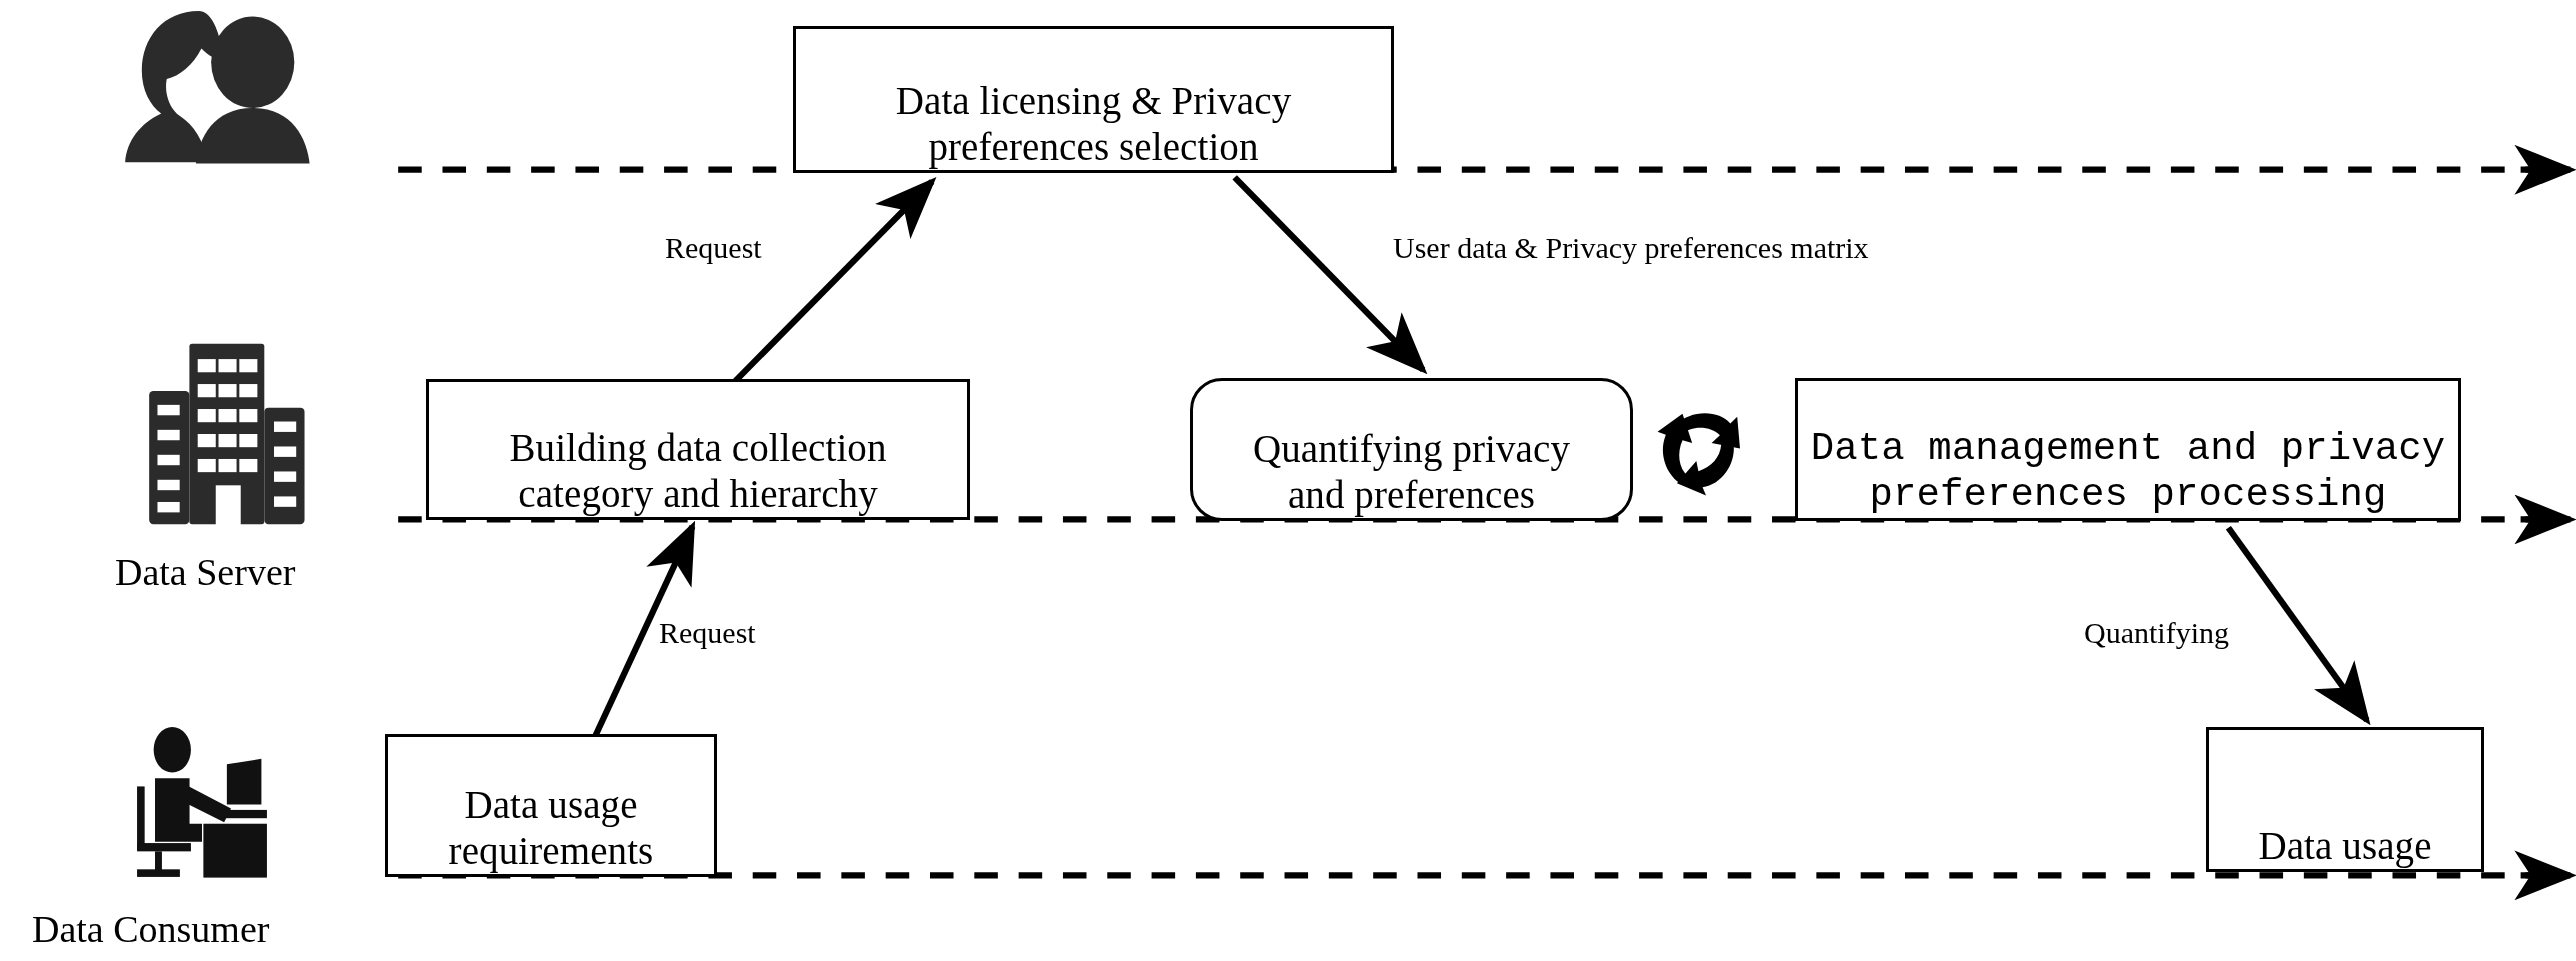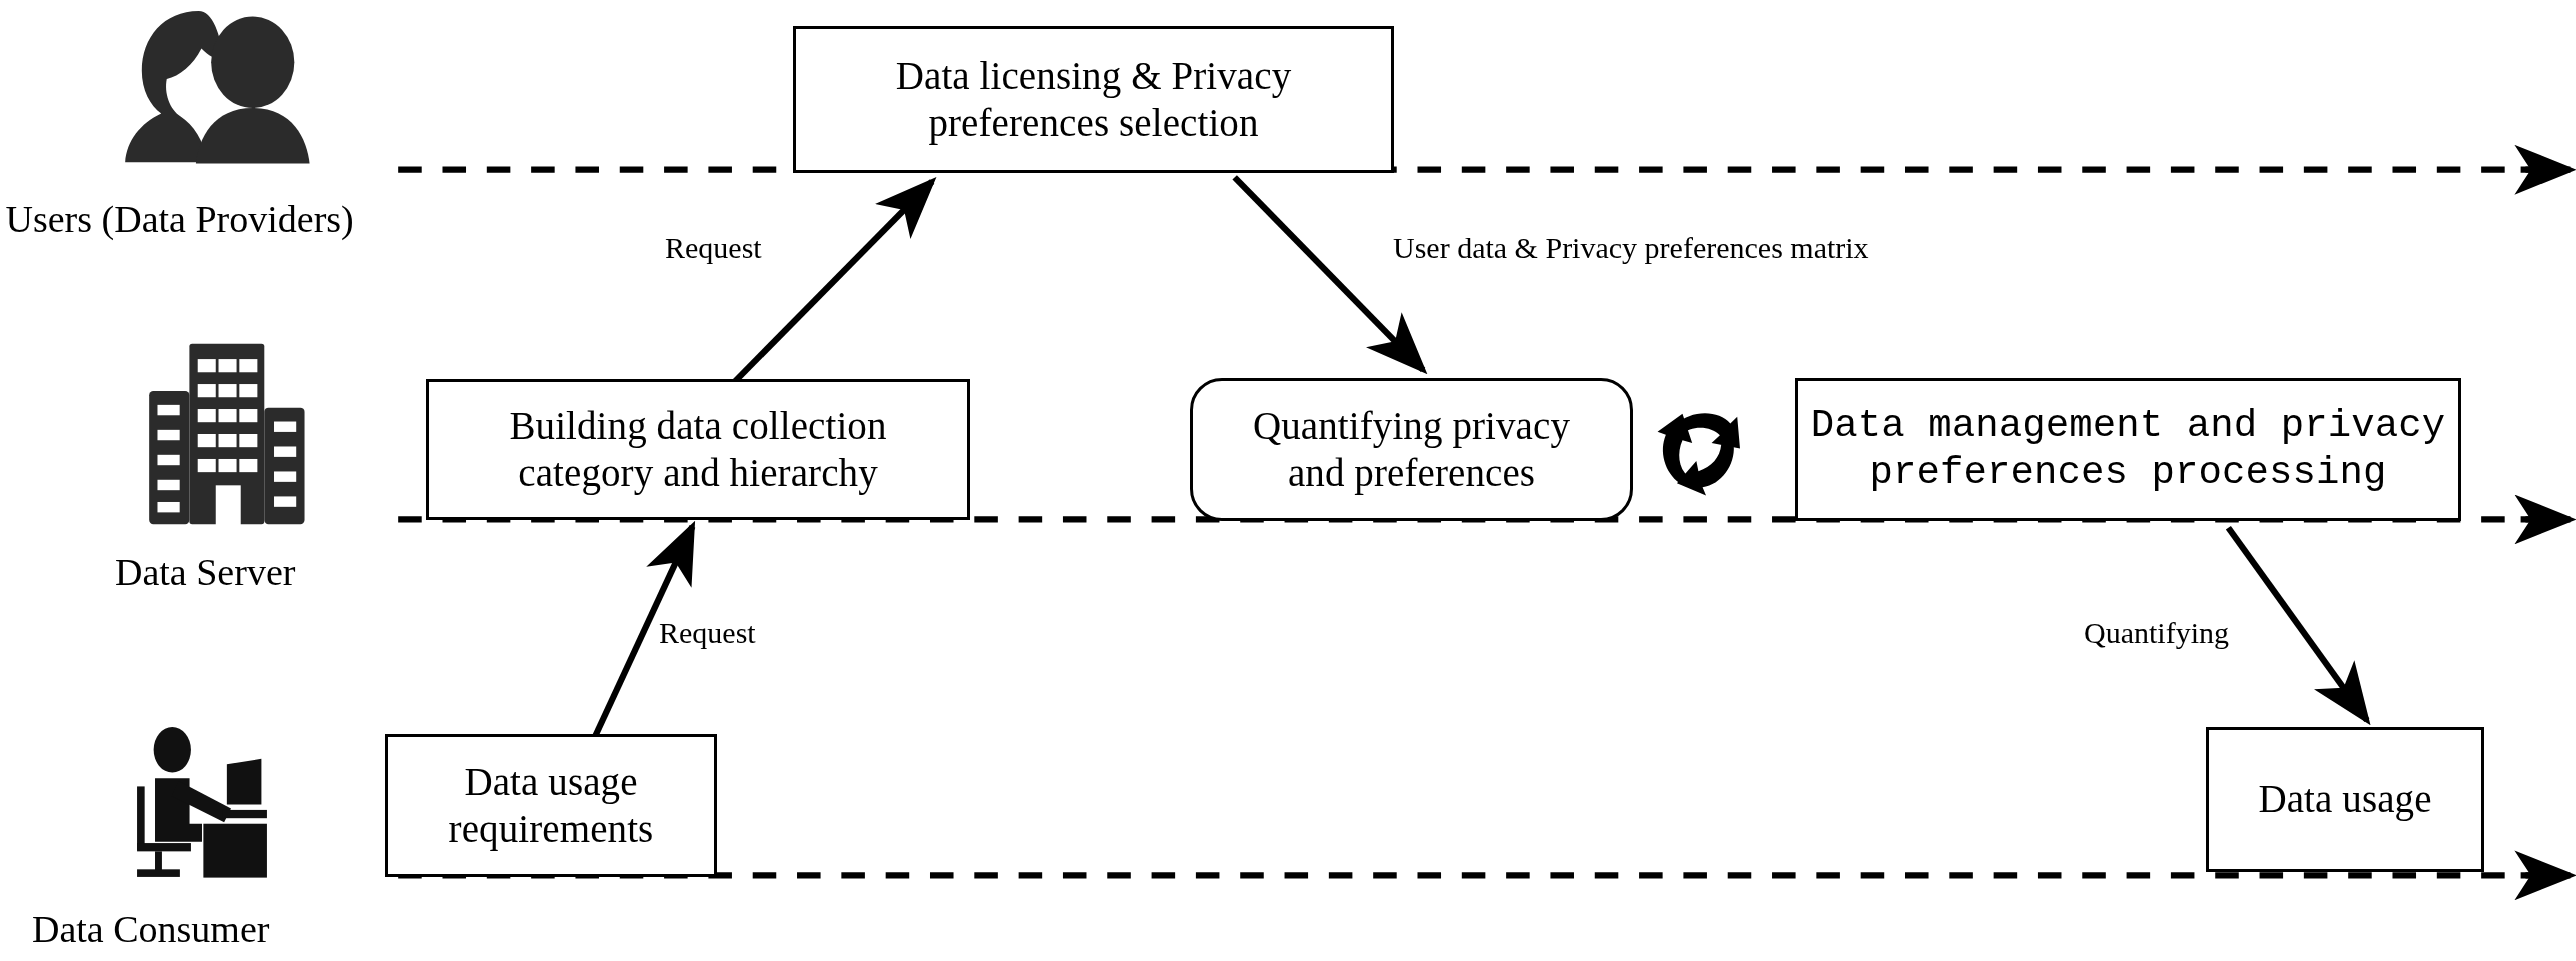--- a/index.html
+++ b/index.html
@@ -22,21 +22,21 @@
     top: 0;
     width: 2576px;
     height: 962px;
   }
   .node-box {
     position: absolute;
     box-sizing: border-box;
     border: 3.5px solid #000000;
     background: #ffffff;
     display: flex;
-    align-items: center;
+    align-items: flex-end;
     justify-content: center;
     text-align: center;
     line-height: 1.18;
     z-index: 4;
   }
   .node-box .node-text {
     display: block;
     padding: 0 9.7px;
     font-size: 39px;
     letter-spacing: 0.1px;
@@ -110,21 +110,20 @@
 
   <div class="icon-wrap" style="left:121px; top:4.2px; width:208px; height:161px;">
     <svg viewBox="0 0 300 232" width="208" height="161" aria-hidden="true">
       <g fill="#2b2b2b">
         <path d="M112 10 C62 10 30 48 30 96 C30 124 42 146 58 158 C28 172 8 198 6 228 L124 228 C120 196 104 174 86 162 C70 152 62 128 66 108 C84 104 104 88 116 64 C126 74 136 80 148 82 C144 44 132 10 112 10 Z"></path>
         <ellipse cx="190" cy="84" rx="60" ry="66"></ellipse>
         <path d="M190 150 C133 150 112 194 108 230 L272 230 C268 194 247 150 190 150 Z"></path>
       </g>
     </svg>
   </div>
-  <div class="actor-label" style="left:5.5px; top:197px;">Users (Data Providers)</div>
 
   <div class="icon-wrap" style="left:145px; top:341px; width:163px; height:186px;">
     <svg viewBox="0 0 235 268" width="163" height="186" aria-hidden="true">
       <g fill="#2b2b2b">
 
         <rect x="6" y="72" width="58" height="192" rx="6"></rect>
 
         <rect x="64" y="4" width="108" height="260" rx="4"></rect>
 
         <rect x="172" y="96" width="58" height="168" rx="6"></rect>

